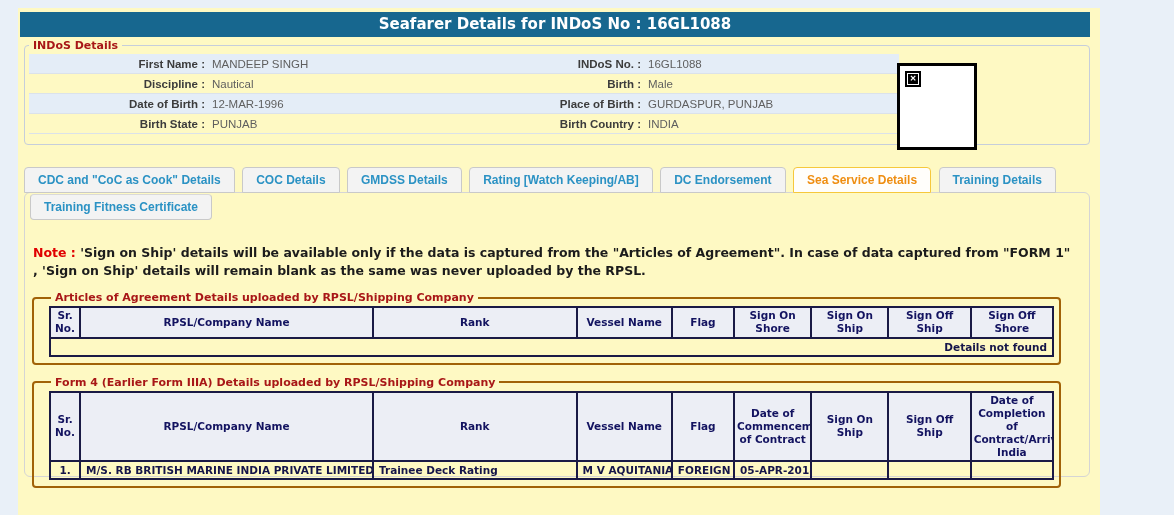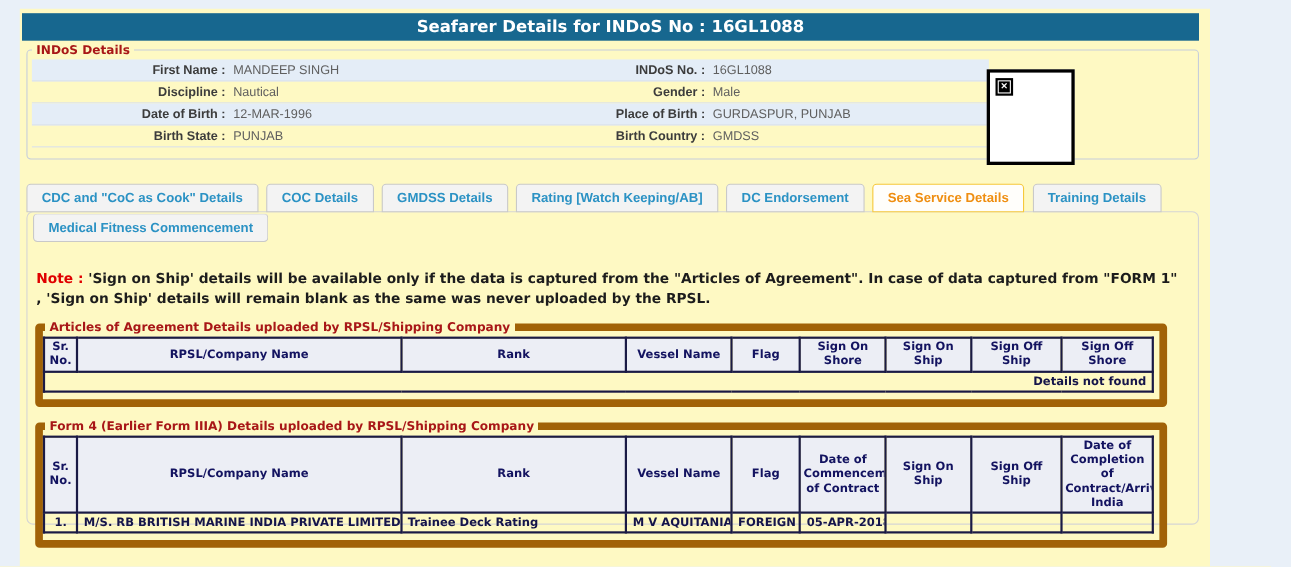--- a/index.html
+++ b/index.html
@@ -75,21 +75,21 @@
   }
   .tabs-row2 { margin:1px 0 0 5px; }
   .tab.row2 { border-radius:4px 4px 4px 4px; border-top-color:#d9d9d9; }
   .note {
     margin:24px 14px 0 8px;
     font-size:12.5px; font-weight:bold; color:#1c1c1c; line-height:1.45;
     font-family:"DejaVu Sans", sans-serif;
   }
   .note-prefix { color:#e00000; }
   
-  fieldset.tbl-fs { margin:11px 28px 0 7px; border:7px solid #a16207; padding:2px 5px 6px 0; }
+  fieldset.tbl-fs { margin:11px 28px 0 7px; border:2px solid #a16207; padding:2px 5px 6px 15px; }
   table.grid {
     width:100%; border-collapse:collapse; table-layout:fixed;
     font-family:"DejaVu Sans", sans-serif;
   }
   table.grid th, table.grid td { border:2px solid #1a1a45; overflow:hidden; }
   table.grid th {
     background:#eceef5; color:#131360;
     font-size:10.5px; font-weight:bold;
     padding:1px 2px; text-align:center; line-height:1.25;
   }
@@ -112,34 +112,34 @@
 
     <div class="detail-row alt">
       <span class="dlabel">First Name :</span>
       <span class="dvalue">MANDEEP SINGH</span>
       <span class="dlabel">INDoS No. :</span>
       <span class="dvalue">16GL1088</span>
     </div>
     <div class="detail-row">
       <span class="dlabel">Discipline :</span>
       <span class="dvalue">Nautical</span>
-      <span class="dlabel">Gender :</span>
+      <span class="dlabel">Birth :</span>
       <span class="dvalue">Male</span>
     </div>
     <div class="detail-row alt">
       <span class="dlabel">Date of Birth :</span>
       <span class="dvalue">12-MAR-1996</span>
       <span class="dlabel">Place of Birth :</span>
       <span class="dvalue">GURDASPUR, PUNJAB</span>
     </div>
     <div class="detail-row">
       <span class="dlabel">Birth State :</span>
       <span class="dvalue">PUNJAB</span>
       <span class="dlabel">Birth Country :</span>
-      <span class="dvalue">GMDSS</span>
+      <span class="dvalue">INDIA</span>
     </div>
 
     <div class="photo-box">
       <div class="broken-icon">
         <span>✕</span>
       </div>
     </div>
   </fieldset>
 
   <div class="tabs-row1">
@@ -147,21 +147,21 @@
     <span class="tab">COC Details</span>
     <span class="tab">GMDSS Details</span>
     <span class="tab">Rating [Watch Keeping/AB]</span>
     <span class="tab">DC Endorsement</span>
     <span class="tab active">Sea Service Details</span>
     <span class="tab">Training Details</span>
   </div>
 
   <div class="panel">
     <div class="tabs-row2">
-      <span class="tab row2">Medical Fitness Commencement</span>
+      <span class="tab row2">Training Fitness Certificate</span>
     </div>
 
     <div class="note">
       <span class="note-prefix">Note :</span>
       <span>'Sign on Ship' details will be available only if the data is captured from the "Articles of Agreement". In case of data captured from "FORM 1" , 'Sign on Ship' details will remain blank as the same was never uploaded by the RPSL.</span>
     </div>
 
     <fieldset class="fs tbl-fs">
       <legend>Articles of Agreement Details uploaded by RPSL/Shipping Company</legend>
       <table class="grid">

